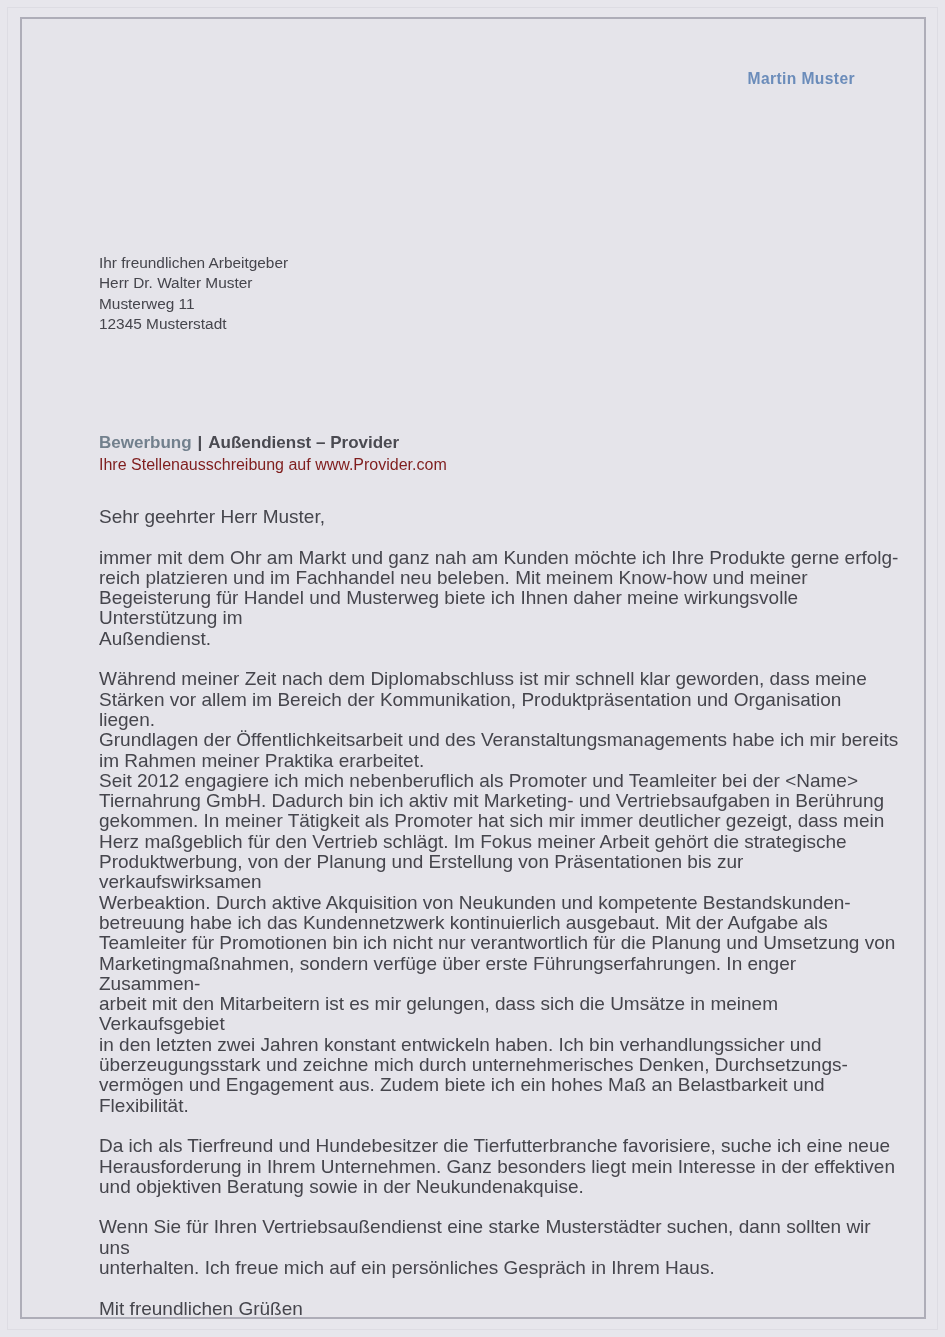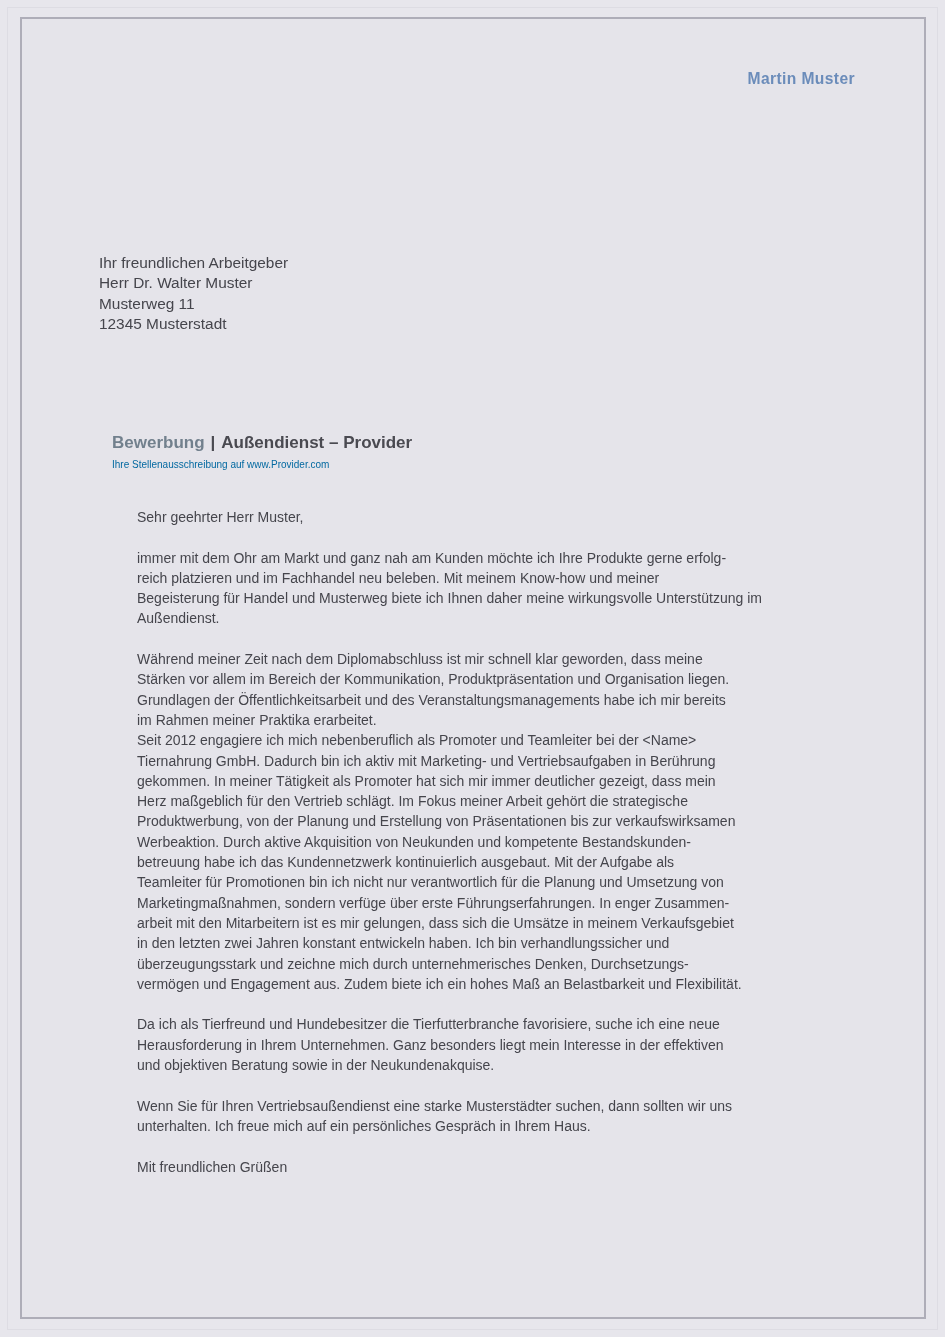--- a/index.html
+++ b/index.html
@@ -62,50 +62,50 @@
     position: absolute;
     left: 99px;
     top: 253px;
     font-size: 15.4px;
     line-height: 20.3px;
     color: #45454c;
   }
   
   .subject {
     position: absolute;
-    left: 112px;
+    left: 99px;
     top: 433px;
   }
   .subject-line {
     display: flex;
     gap: 6px;
     font-size: 17px;
     font-weight: bold;
     line-height: 20px;
     color: #4a4a51;
   }
   .subject-highlight {
     color: #72808d;
   }
   .subject-subline {
     margin-top: 4px;
-    font-size: 10px;
+    font-size: 16px;
     line-height: 15px;
-    color: #0369a1;
+    color: #7f1d1d;
+    text-align: center;
   }
   
   .body-text {
     position: absolute;
     left: 99px;
     top: 507px;
     width: 800px;
-    font-size: 14px;
+    font-size: 19px;
     line-height: 20.3px;
     color: #45454c;
-    margin-left: 38px;
   }
   .para {
     margin: 0 0 20.3px 0;
     white-space: pre-line;
   }
   .closing {
     margin-bottom: 0;
   }
 </style>
 </head>

